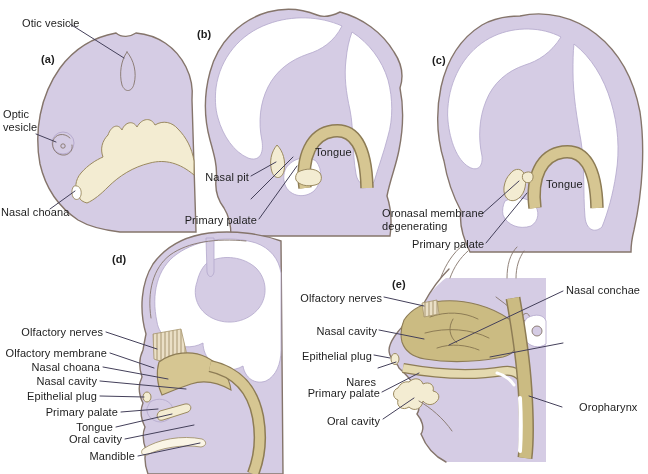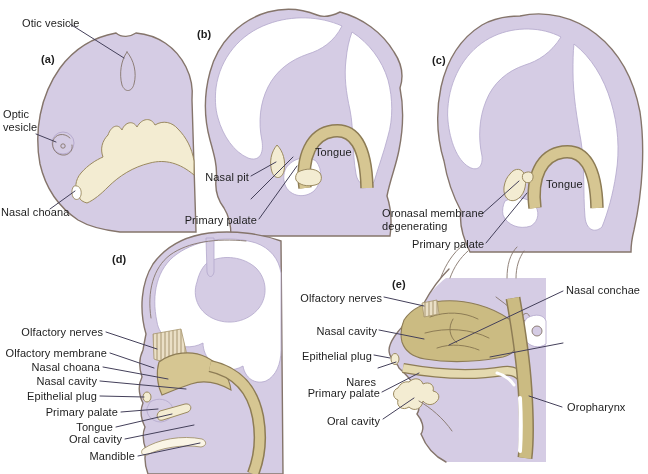--- a/index.html
+++ b/index.html
@@ -257,15 +257,15 @@
   <span class="lbl ra" style="right:513px;top:450px">Mandible</span>
 
   <span class="lbl letter" style="left:392px;top:278px">(e)</span>
   <span class="lbl ra" style="right:266px;top:292px">Olfactory nerves</span>
   <span class="lbl ra" style="right:271px;top:325px">Nasal cavity</span>
   <span class="lbl ra" style="right:276px;top:350px">Epithelial plug</span>
   <span class="lbl ra" style="right:272px;top:376px">Nares</span>
   <span class="lbl ra" style="right:268px;top:387px">Primary palate</span>
   <span class="lbl ra" style="right:268px;top:415px">Oral cavity</span>
   <span class="lbl" style="left:566px;top:284px">Nasal conchae</span>
-  <span class="lbl" style="left:567px;top:401px">Oropharynx</span>
+  <span class="lbl" style="left:579px;top:401px">Oropharynx</span>
 
 </div>
 
 </body></html>

